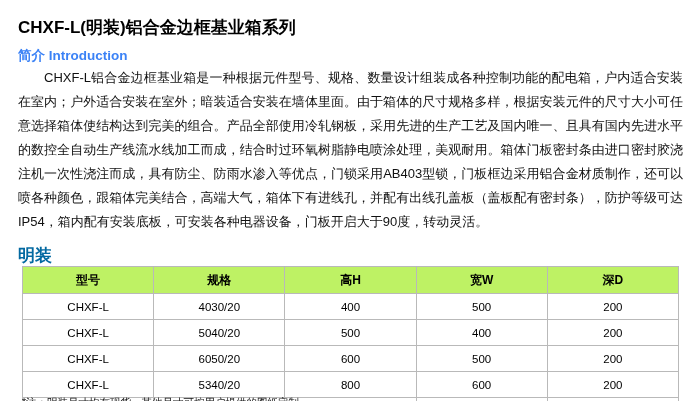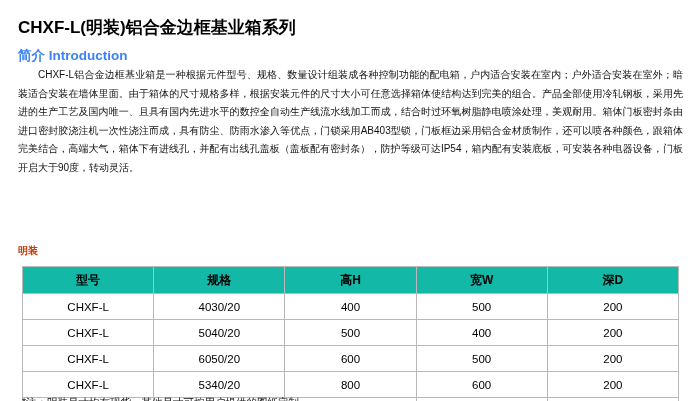--- a/index.html
+++ b/index.html
@@ -38,30 +38,30 @@
     font-weight: bold;
     color: #3b82f6;
     white-space: nowrap;
   }
   #intro-heading { top: 47px; }
   #spec-heading { top: 219px; }
   .sub-heading {
     position: absolute;
     left: 18px;
     top: 244px;
-    font-size: 10px;
+    font-size: 17px;
     font-weight: bold;
-    color: #c2410c;
+    color: #0369a1;
   }
   .intro-body {
     position: absolute;
     left: 18px;
     top: 66px;
     width: 665px;
-    font-size: 10px;
+    font-size: 13px;
     line-height: 1.85;
     text-align: justify;
     text-indent: 2em;
     color: #111;
   }
   table.spec {
     position: absolute;
     left: 22px;
     top: 266px;
     width: 657px;
@@ -72,21 +72,21 @@
   table.spec th, table.spec td {
     border: 1px solid #b9b9b9;
     text-align: center;
     height: 25px;
     padding: 0;
     color: #000;
   }
   table.spec th {
     font-weight: bold;
     font-size: 12px;
-    background: #14b8a6;
+    background: #bef264;
   }
   table.spec tr.header-row th {
     height: 26px;
   }
   .footnote {
     position: absolute;
     left: 22px;
     top: 381px;
     font-size: 10.5px;
     color: #111;

